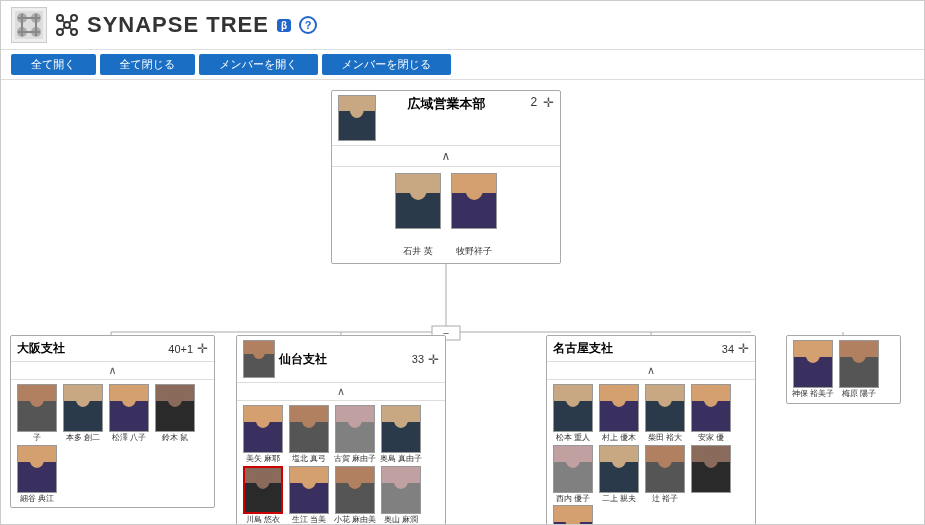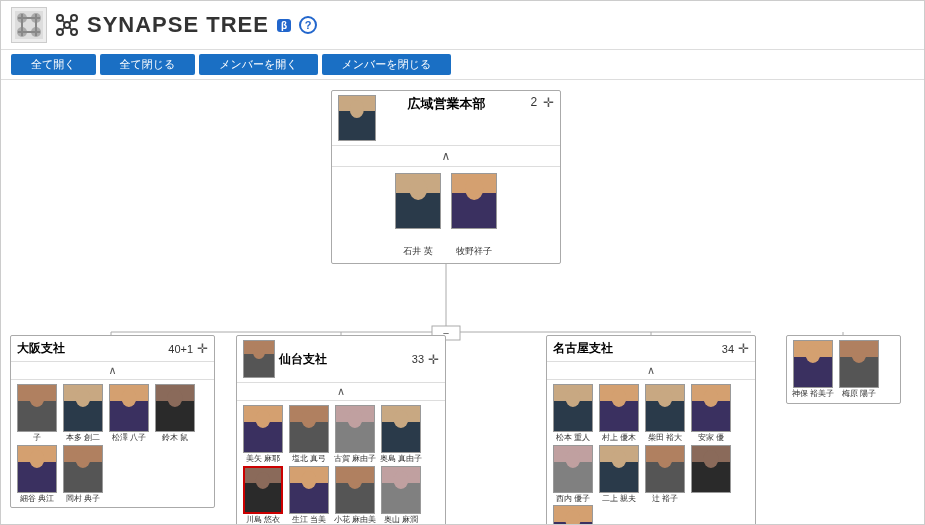--- a/index.html
+++ b/index.html
@@ -424,26 +424,20 @@
                 <div class="person-silhouette p-dark"></div>
               </div>
             <div class="small-name">鈴木 鼠</div>
           </div>
           <div class="small-member">
             <div class="small-photo">
                 <div class="person-silhouette p2"></div>
               </div>
             <div class="small-name">細谷 典江</div>
           </div>
-          <div class="small-member">
-            <div class="small-photo">
-                <div class="person-silhouette p3"></div>
-              </div>
-            <div class="small-name">岡村 典子</div>
-          </div>
         </div>
       </div>
 
       <div class="branch-node branch-node-sendai">
         <div class="branch-header">
           <div class="branch-photo">
               <div class="person-silhouette p3"></div>
             </div>
           <div class="branch-title">仙台支社</div>
           <div class="branch-count">33</div>

